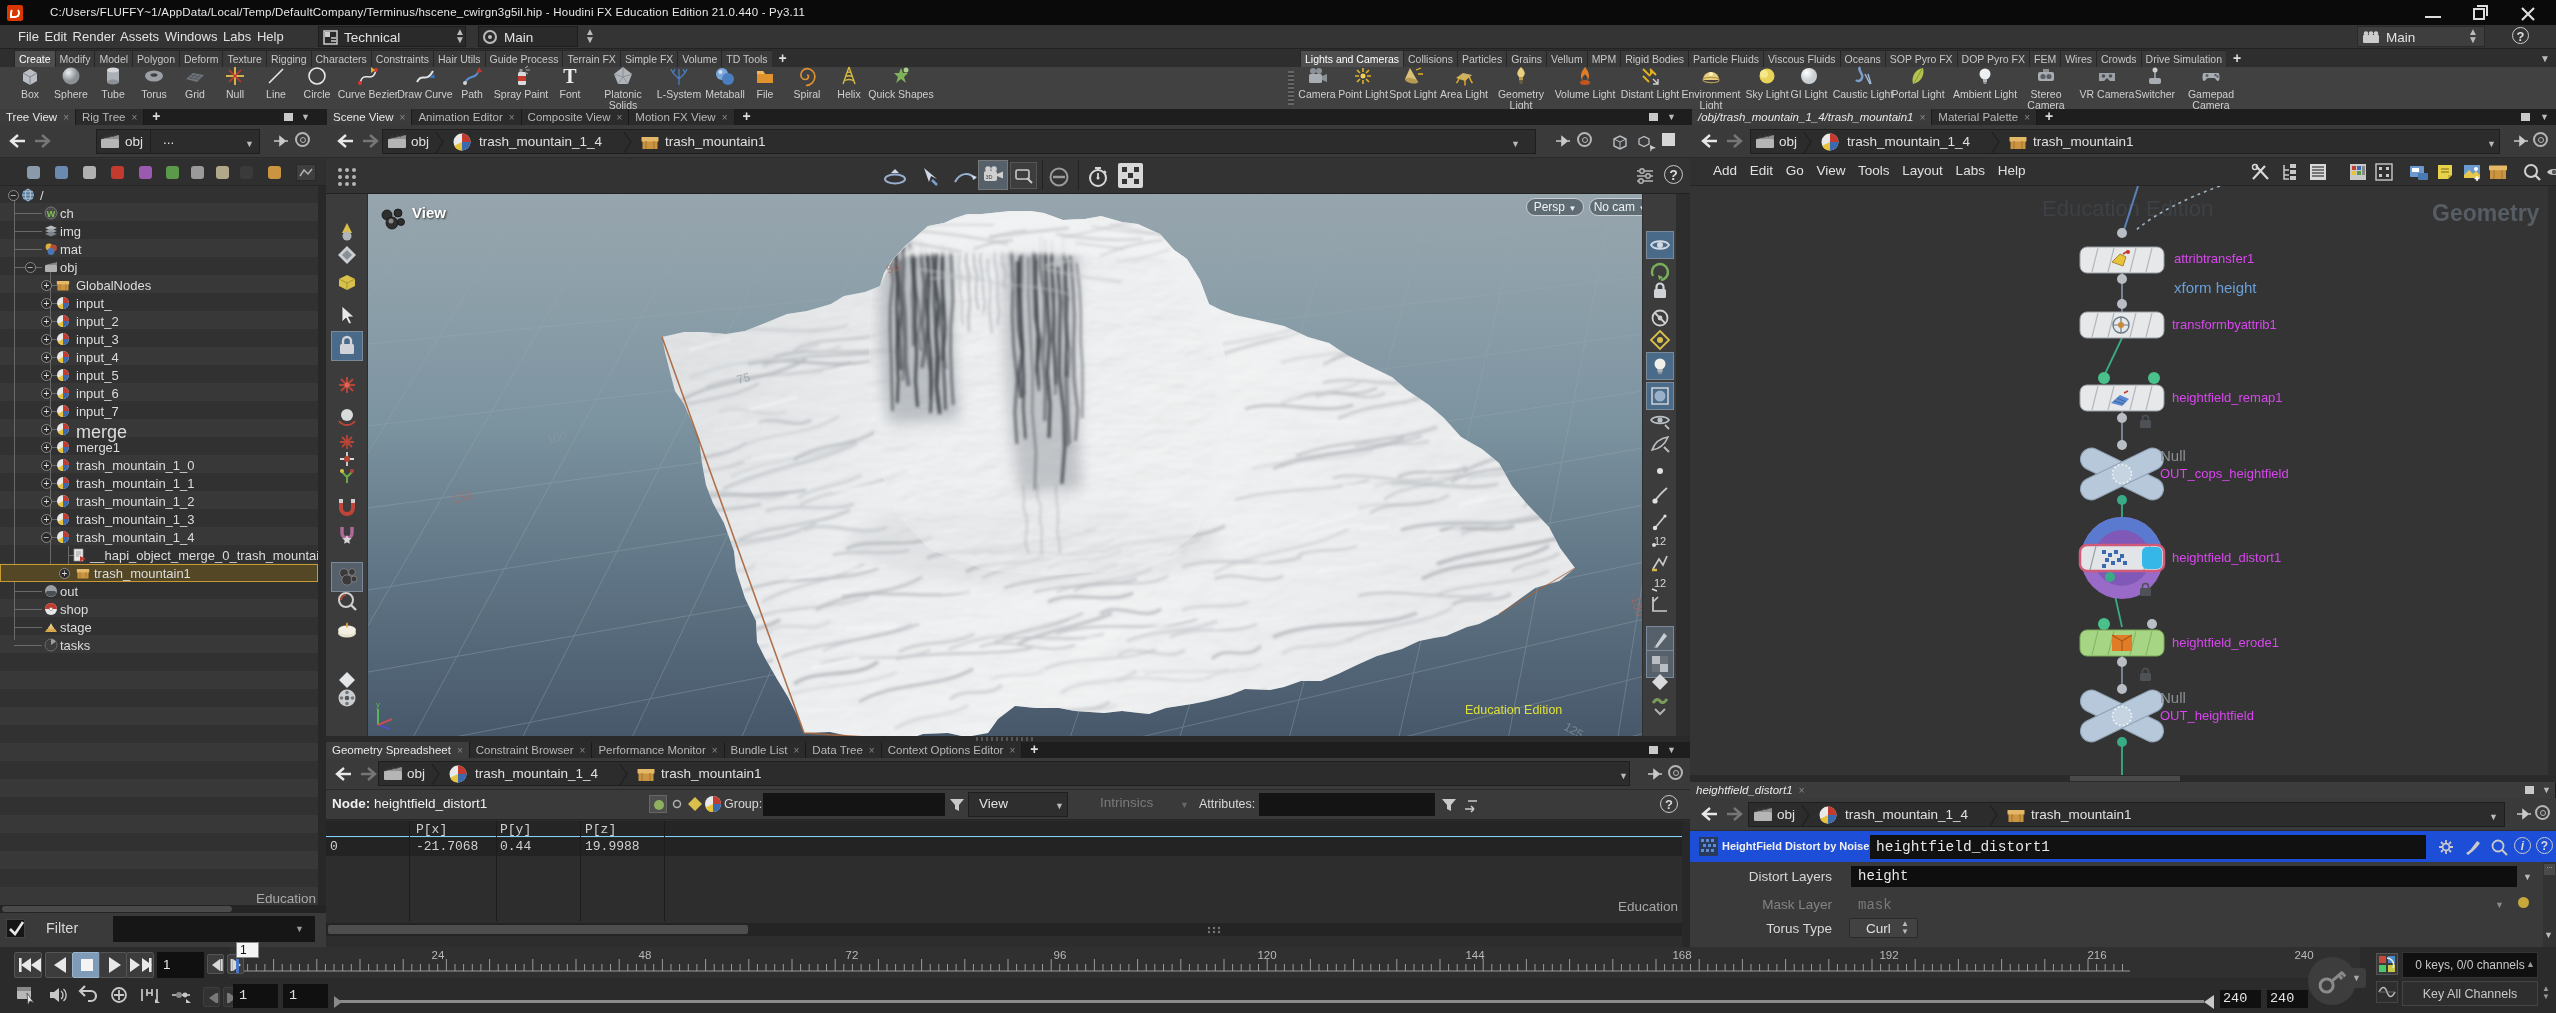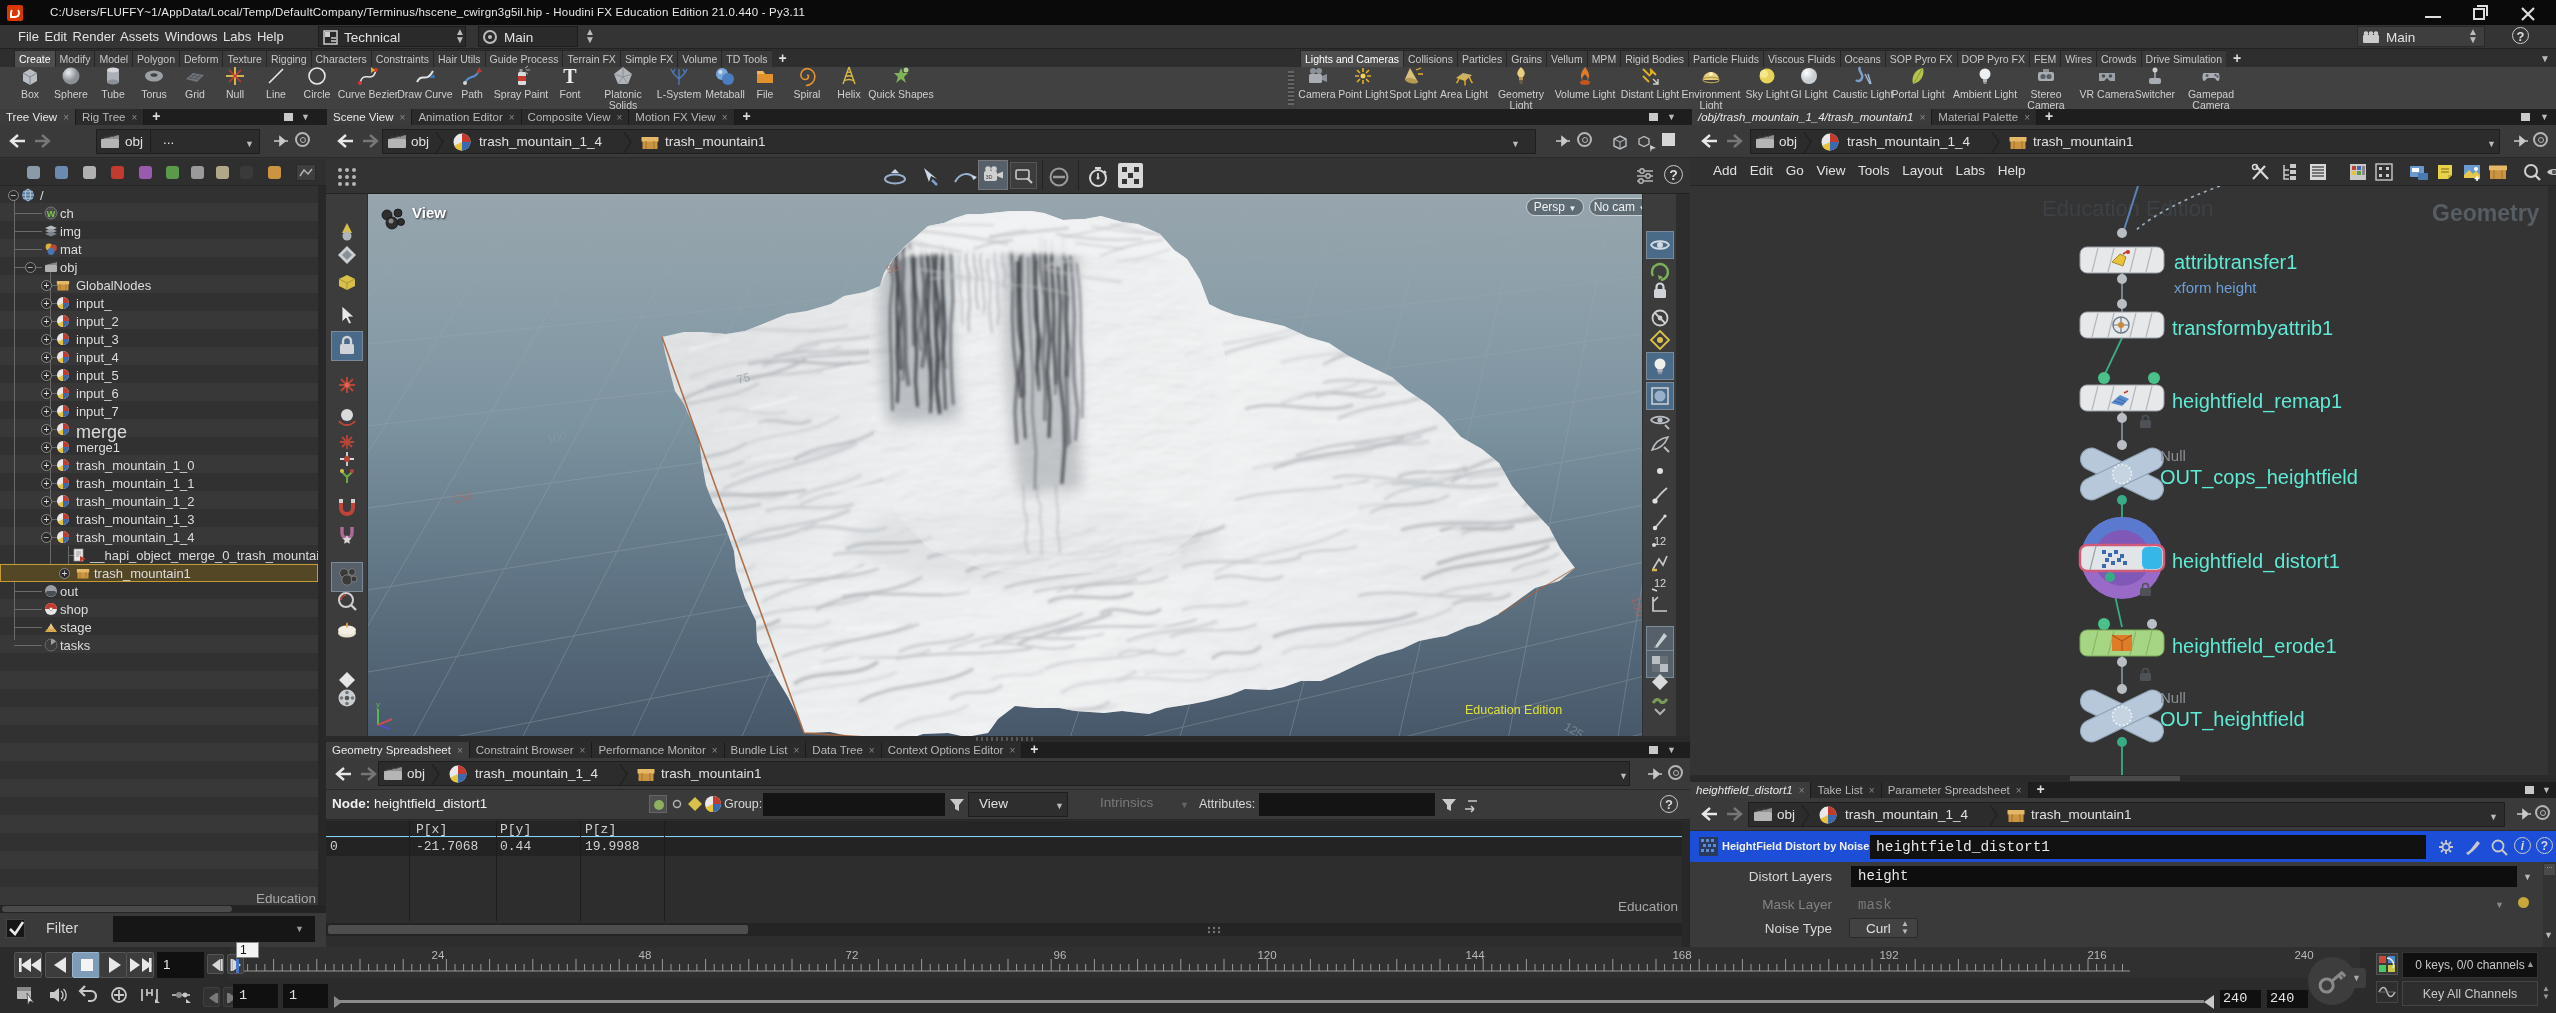--- a/index.html
+++ b/index.html
@@ -1,19 +1,19 @@
 <!DOCTYPE html>
 <html><head><meta charset="utf-8">
 <style>
 *{margin:0;padding:0;box-sizing:border-box;}
 html,body{width:2556px;height:1013px;overflow:hidden;background:#2b2b2b;font-family:"Liberation Sans",sans-serif;}
 .abs{position:absolute;}
 body{position:relative;color:#d6d6d6;font-size:13px;}
 .mono{font-family:"Liberation Mono",monospace;}
-.nodelabel{font-size:20px;color:#5eead4;}
+.nodelabel{font-size:13px;color:#d946ef;}
 .pbtn{width:28px;height:26px;background:#3c3c3c;border:1px solid #555;border-radius:2px;}
 .pbtn2{width:17px;height:20px;background:#3c3c3c;border:1px solid #555;border-radius:2px;}
 .pb2{width:24px;height:24px;}
 .shelftabs{display:flex;height:17px;}
 .stab{display:block;height:17px;line-height:17px;padding:0 4px;font-size:10.5px;color:#c8c8c8;background:#3a3a3a;border:1px solid #262626;border-bottom:none;border-right:none;white-space:nowrap;}
 .stab:last-of-type{border-right:1px solid #262626;}
 .stab.on{background:#4e4e4e;color:#fff;}
 .plus{display:block;height:17px;line-height:16px;padding:0 7px;color:#ddd;font-size:14px;font-weight:bold;}
 .tool{position:absolute;top:16px;text-align:center;font-size:10.5px;color:#cfcfcf;line-height:11px;white-space:nowrap;}
 .tool svg{display:block;margin:0 auto 2px;}
@@ -1635,21 +1635,21 @@
     <span class="abs" style="left:470px;top:503px;font-size:15px;color:#8a8f94;">Null</span>
     <span class="abs nodelabel" style="left:470px;top:522px;">OUT_heightfield</span>
   </div>
   <div class="abs" style="left:0;top:650px;width:866px;height:7px;background:#2a2a2a;">
       <div class="abs" style="left:380px;top:1px;width:110px;height:5px;background:#4a4a4a;"></div>
     </div>
   <div class="abs" style="left:858px;top:61px;width:8px;height:589px;background:#2c2c2c;"></div>
 </div>
 
 <div class="abs" style="left:1690px;top:782px;width:866px;height:165px;background:#3a3a3a;">
-  <div class="abs" style="left:0;top:0;width:866px;height:16px;background:#1e1e1e;display:flex;">
+  <div class="abs" style="left:0;top:0;width:866px;height:16px;background:#1e1e1e;display:flex;flex-direction:column;">
     <span class="ptab on" style="font-style:italic;">heightfield_distort1<span class="x">×</span></span>
       <span class="ptab">Take List<span class="x">×</span></span>
       <span class="ptab">Parameter Spreadsheet<span class="x">×</span></span>
       <span class="ptabplus">+</span>
   </div>
   <div class="abs" style="left:835px;top:4px;width:9px;height:8px;background:#c9c9c9;"></div>
   <div class="abs" style="left:852px;top:3px;color:#bbb;font-size:9px;">▼</div>
   <div class="abs" style="left:0;top:16px;width:866px;height:33px;background:#3a3a3a;border-bottom:1px solid #2e2e2e;">
     <svg class="abs" style="left:10px;top:7px;" width="20" height="18">
         <path d="M10 3 L3 9 L10 15 M3 9 H17" stroke="#e8e8e8" stroke-width="2.4" fill="none"></path>
@@ -1723,21 +1723,21 @@
     <div class="abs" style="left:824px;top:6px;width:17px;height:17px;border:1.6px solid #c9c9c9;border-radius:50%;color:#d8d8d8;font-size:12px;line-height:17px;text-align:center;font-style:italic;font-weight:bold;">i</div>
     <div class="abs" style="left:846px;top:6px;width:17px;height:17px;border:1.6px solid #c9c9c9;border-radius:50%;color:#d8d8d8;font-size:12px;line-height:17px;text-align:center;font-weight:bold;">?</div>
   </div>
   <div class="abs" style="left:40px;top:87px;width:102px;height:16px;font-size:13.5px;color:#d8d8d8;text-align:right;white-space:nowrap;">Distort Layers</div>
   <div class="abs mono" style="left:161px;top:84px;width:666px;height:21px;background:#0e0e0e;color:#e8e8e8;font-size:14px;line-height:21px;padding-left:7px;">height</div>
   <div class="abs" style="left:833px;top:90px;color:#bbb;font-size:9px;">▼</div>
   <div class="abs" style="left:40px;top:115px;width:102px;height:16px;font-size:13.5px;color:#848484;text-align:right;white-space:nowrap;">Mask Layer</div>
   <div class="abs mono" style="left:168px;top:115px;font-size:14px;color:#7a7a7a;">mask</div>
   <div class="abs" style="left:805px;top:118px;color:#888;font-size:9px;">▼</div>
   <div class="abs" style="left:828px;top:115px;width:11px;height:11px;background:#c8a83a;border-radius:50%;"></div>
-  <div class="abs" style="left:40px;top:139px;width:102px;height:16px;font-size:13.5px;color:#d8d8d8;text-align:right;white-space:nowrap;">Noise Type</div>
+  <div class="abs" style="left:40px;top:139px;width:102px;height:16px;font-size:13.5px;color:#d8d8d8;text-align:right;white-space:nowrap;">Torus Type</div>
   <div class="abs" style="left:159px;top:136px;width:69px;height:20px;background:#424242;border:1px solid #2a2a2a;border-radius:2px;">
       <span class="abs" style="left:16px;top:2px;font-size:13.5px;color:#e0e0e0;">Curl</span>
     <div class="abs" style="left:51px;top:1px;color:#bbb;font-size:8px;line-height:8px;">▲<br>▼</div>
   </div>
   <div class="abs" style="left:853px;top:80px;width:13px;height:85px;background:#333;">
     <div class="abs" style="left:1px;top:2px;width:11px;height:11px;background:#4a4a4a;color:#bbb;font-size:8px;text-align:center;line-height:4px;">...</div>
     <div class="abs" style="left:1px;top:68px;color:#bbb;font-size:9px;">▼</div>
   </div>
 </div>
 

